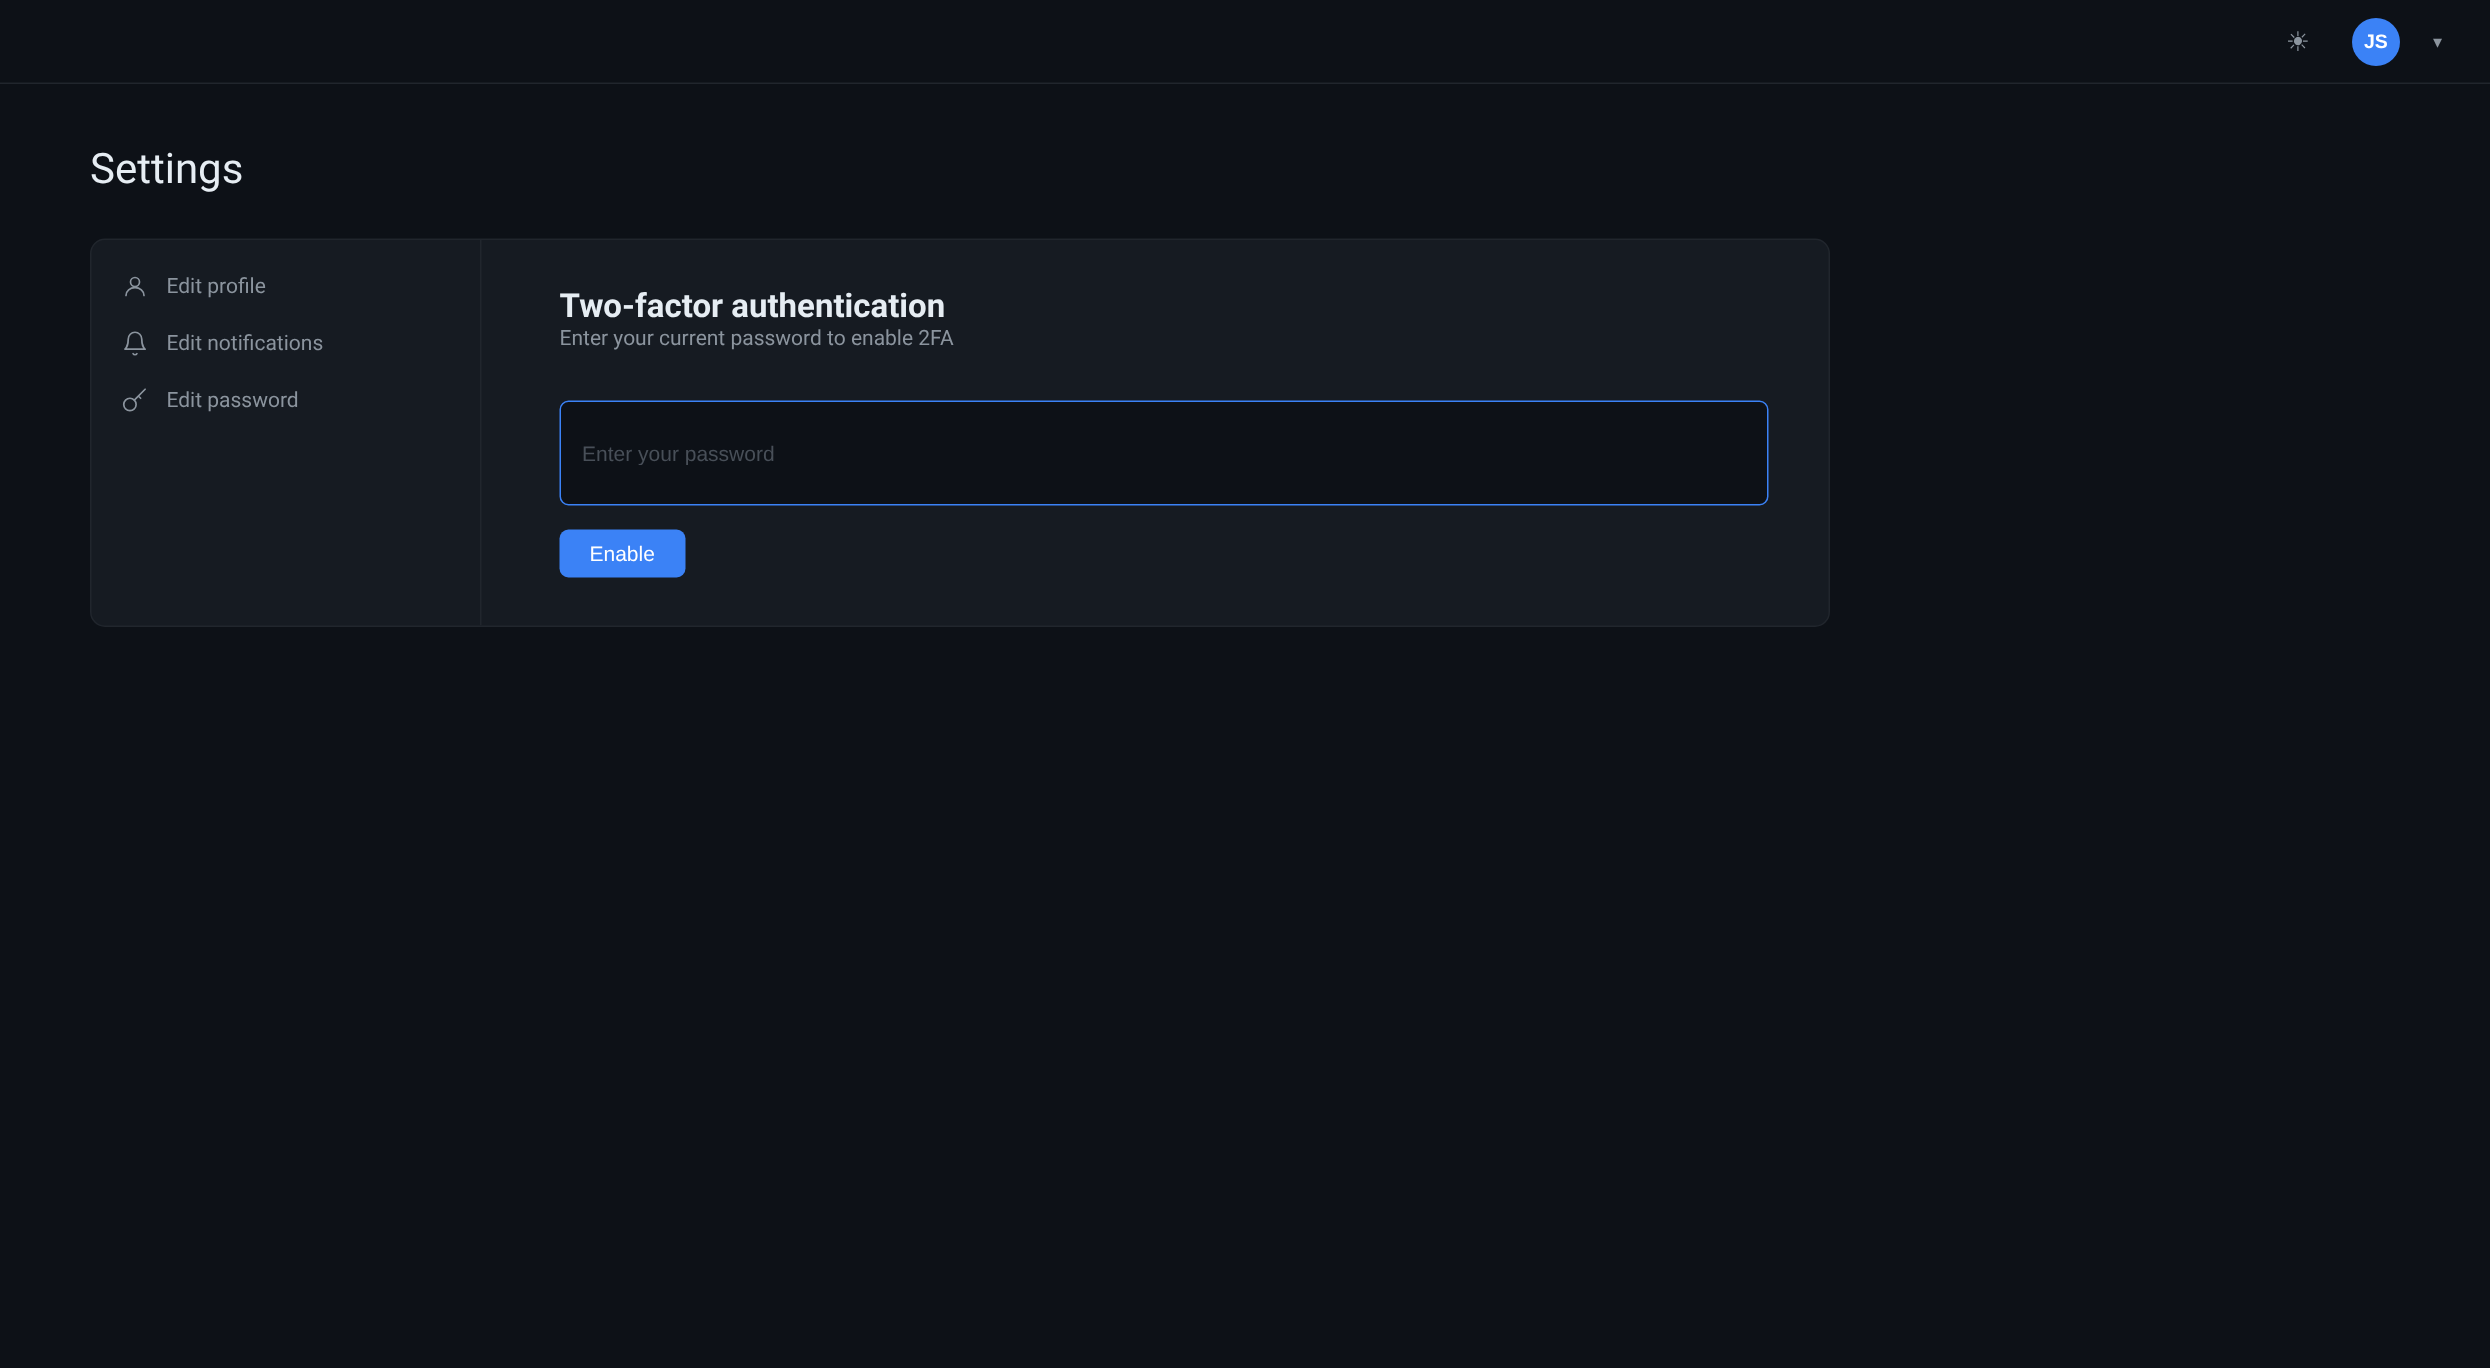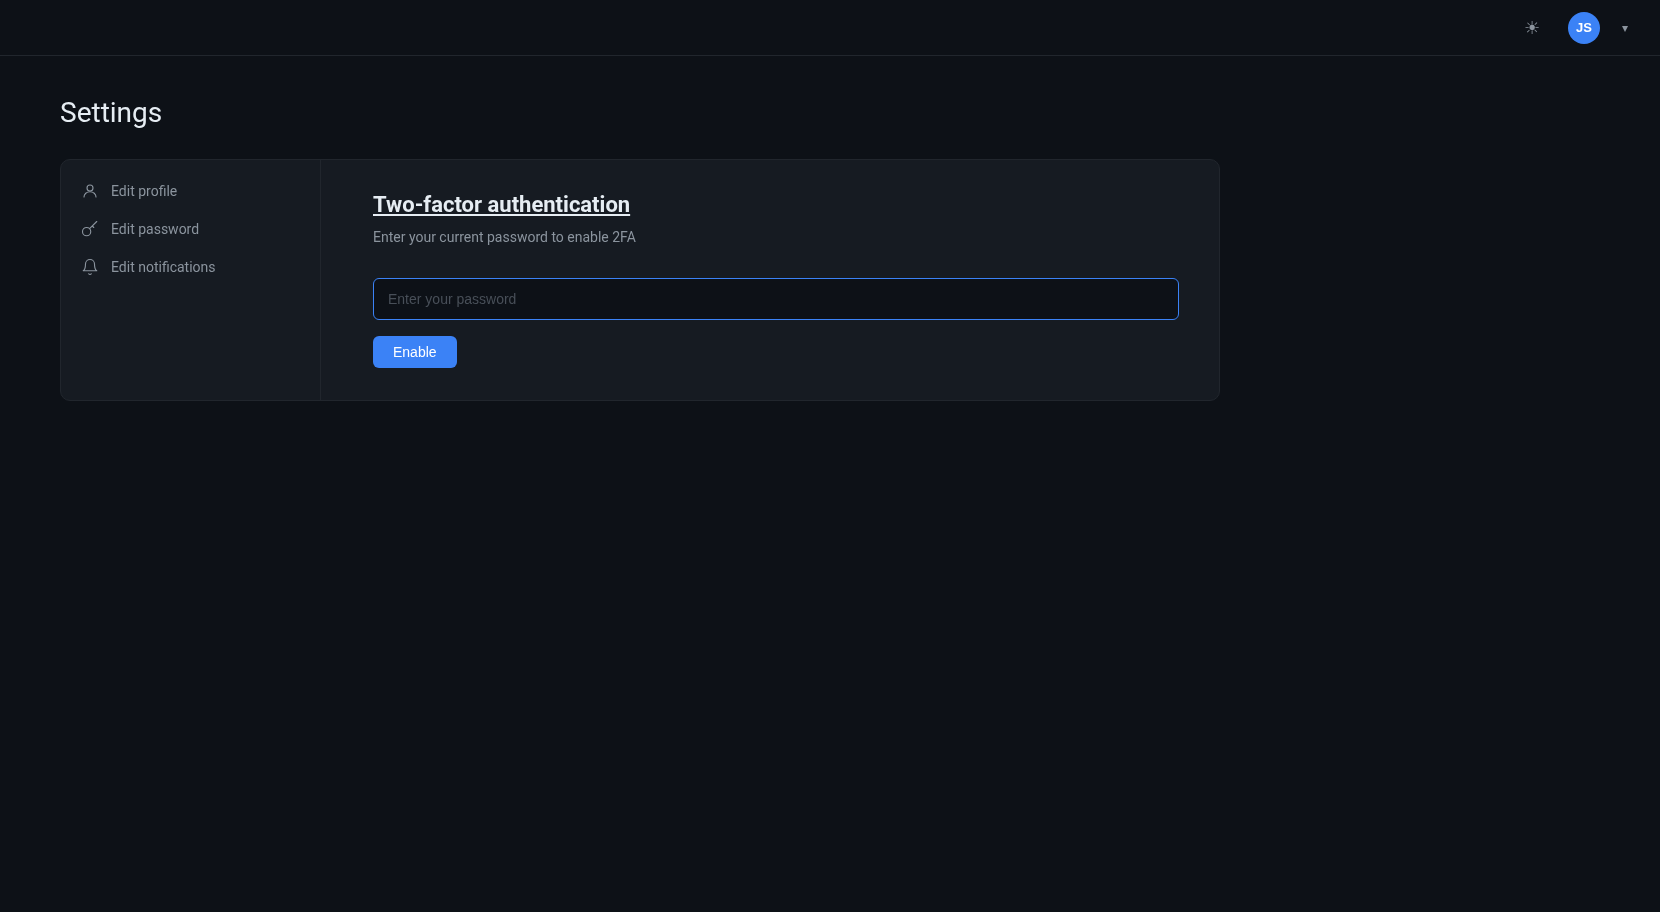--- a/index.html
+++ b/index.html
@@ -133,36 +133,35 @@
     
     .main-content {
       flex: 1;
       padding: 32px 40px;
     }
 
     .section-title {
       font-size: 22px;
       font-weight: 700;
       color: #e6edf3;
-      margin-bottom: 12px;
-      text-decoration: underline;
+      margin-bottom: 1px;
     }
 
     .section-subtitle {
       font-size: 14px;
       color: #8b949e;
       margin-bottom: 33px;
     }
 
     .password-input {
       width: 100%;
       background-color: #0d1117;
       border: 1px solid #3b82f6;
       border-radius: 6px;
-      padding: 12px 14px;
+      padding: 26px 14px;
       font-size: 14px;
       color: #8b949e;
       outline: none;
       margin-bottom: 16px;
     }
 
     .password-input::placeholder {
       color: #484f58;
     }
 
@@ -216,37 +215,37 @@
             <path d="M4 20c0-4 3.6-7 8-7s8 3 8 7"></path>
           </svg>
         </span>
         <span>Edit profile</span>
       </div>
 
 
       <div class="sidebar-item">
         <span class="sidebar-icon">
           <svg class="icon-svg" viewBox="0 0 24 24">
+            <path d="M18 8A6 6 0 0 0 6 8c0 7-3 9-3 9h18s-3-2-3-9"></path>
+            <path d="M13.73 21a2 2 0 0 1-3.46 0"></path>
+          </svg>
+        </span>
+        <span>Edit notifications</span>
+      </div>
+
+      <div class="sidebar-item">
+        <span class="sidebar-icon">
+          <svg class="icon-svg" viewBox="0 0 24 24">
             <circle cx="7.5" cy="15.5" r="5.5"></circle>
             <path d="M21 2l-9.6 9.6M15 8l2 2"></path>
           </svg>
         </span>
         <span>Edit password</span>
       </div>
 
-      <div class="sidebar-item">
-        <span class="sidebar-icon">
-          <svg class="icon-svg" viewBox="0 0 24 24">
-            <path d="M18 8A6 6 0 0 0 6 8c0 7-3 9-3 9h18s-3-2-3-9"></path>
-            <path d="M13.73 21a2 2 0 0 1-3.46 0"></path>
-          </svg>
-        </span>
-        <span>Edit notifications</span>
-      </div>
-
 
 
     </nav>
 
     <div class="main-content">
       <h2 class="section-title">Two-factor authentication</h2>
       <p class="section-subtitle">Enter your current password to enable 2FA</p>
 
       <input type="password" class="password-input" placeholder="Enter your password" style="">
 

